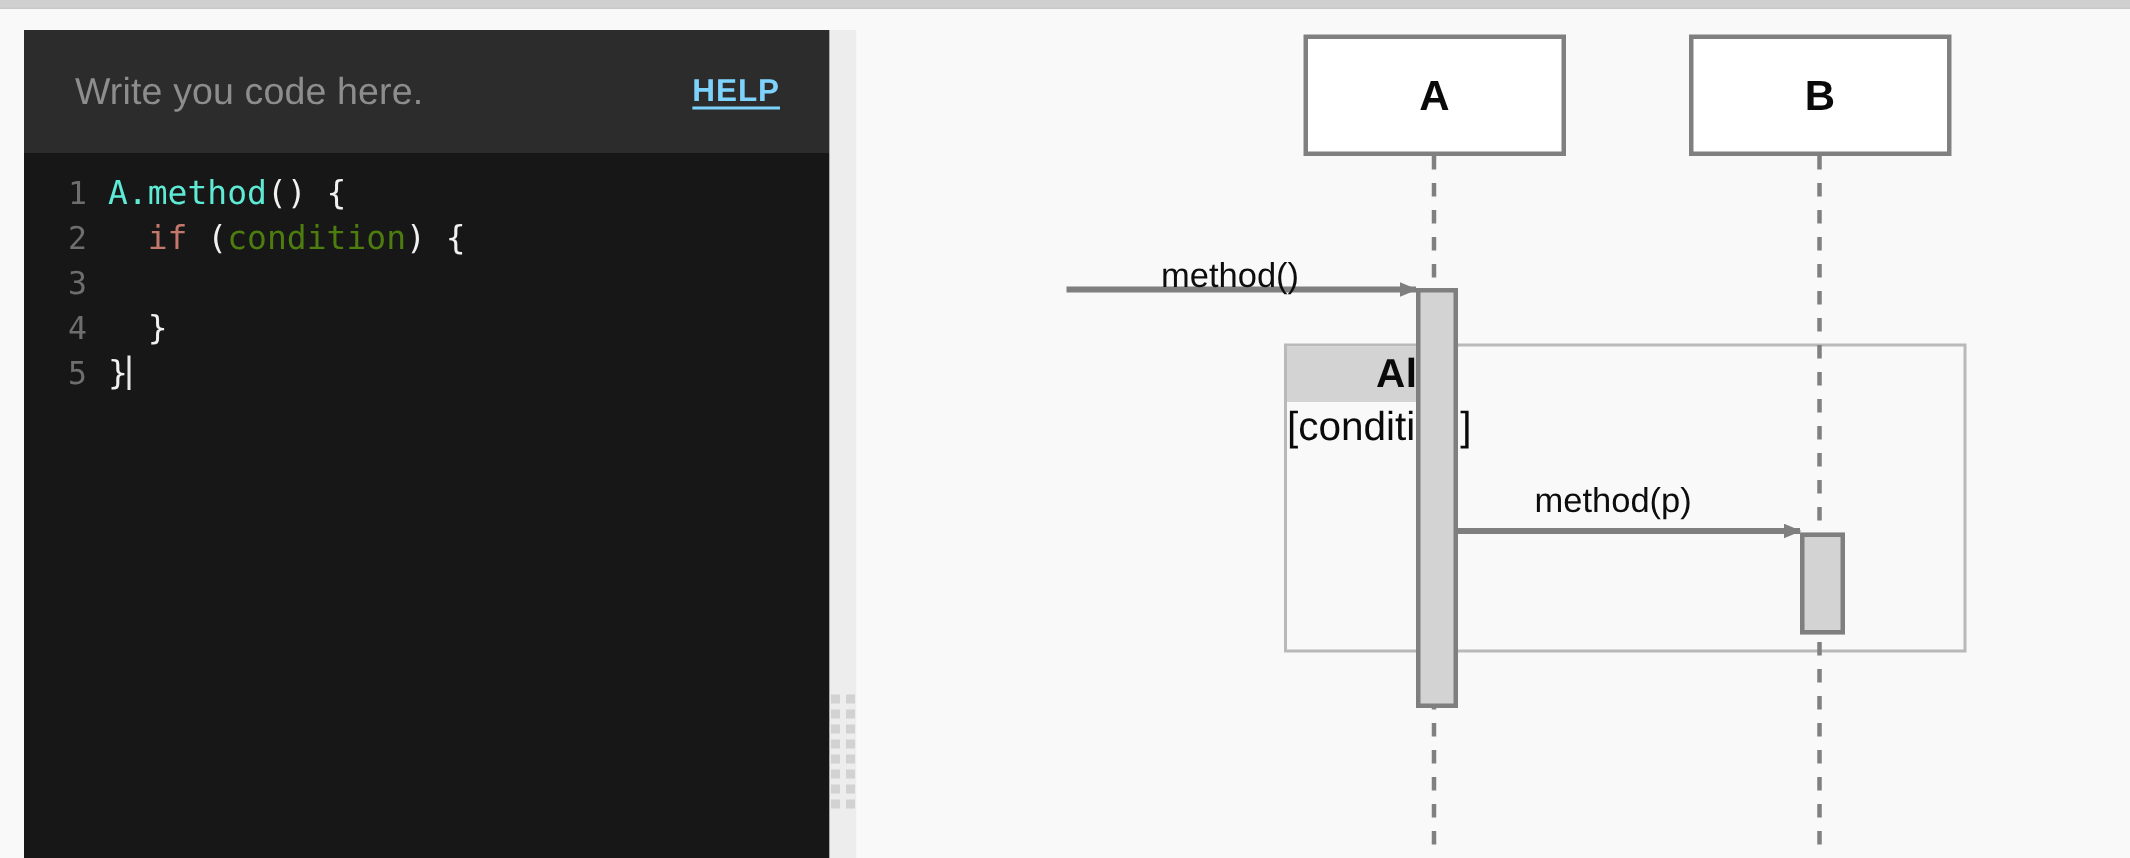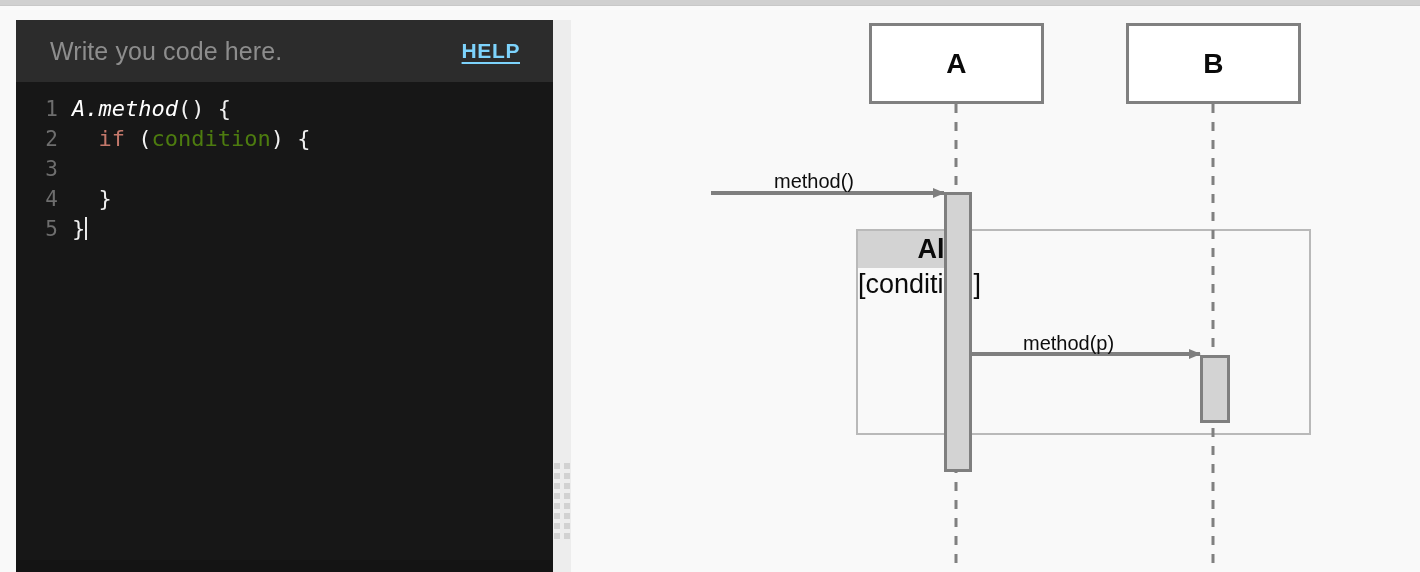--- a/index.html
+++ b/index.html
@@ -33,21 +33,21 @@
     position: absolute;
     left: 16px; top: 20px;
     width: 537px;
     height: 552px;
     background: #141414;
     overflow: hidden;
   }
 
   .editor-header {
     position: relative;
-    height: 62px;
+    height: 82px;
     background: #2c2c2c;
     display: flex;
     align-items: center;
     justify-content: space-between;
     padding: 0 33px 0 34px;
   }
   .editor-hint {
     color: #8d8d8d;
     font-size: 25px;
     font-weight: 400;
@@ -176,42 +176,42 @@
   .frag-guard {
     position: absolute;
     font-size: 27px;
     font-weight: 400;
     color: #0a0a0a;
     white-space: nowrap;
   }
 
   .msg-label {
     position: absolute;
-    font-size: 20px;
+    font-size: 23px;
     color: #0d0d0d;
     white-space: nowrap;
   }
 </style>
 </head>
 <body>
 
 <div id="app">
 
   <div class="top-strip"></div>
 
   <div class="editor-panel">
 
     <div class="editor-header">
       <span class="editor-hint">Write you code here.</span>
       <span class="help-link">HELP</span>
     </div>
 
     <div class="code-area">
       <div id="code-lines">
-          <div class="code-line"><span class="ln">1</span><span class="code-text"><span style="color: #ffffff; font-style: italic;">A.method</span><span style="color: rgb(241, 241, 241);">() {</span></span></div>
+          <div class="code-line"><span class="ln">1</span><span class="code-text"><span style="color: #5eead4;">A.method</span><span style="color: rgb(241, 241, 241);">() {</span></span></div>
           <div class="code-line"><span class="ln">2</span><span class="code-text"><span style="color: rgb(232, 232, 232);">  </span><span style="color: rgb(196, 120, 107); text-align: center;">if</span><span style="color: rgb(241, 241, 241);"> (</span><span style="color: #4d7c0f;">condition</span><span style="color: rgb(241, 241, 241);">) {</span></span></div>
           <div class="code-line"><span class="ln">3</span></div>
           <div class="code-line"><span class="ln">4</span><span class="code-text"><span style="color: rgb(241, 241, 241);">  }</span></span></div>
           <div class="code-line"><span class="ln">5</span><span class="code-text"><span style="color: rgb(241, 241, 241);">}</span><span class="caret"></span></span></div>
         </div>
     </div>
   </div>
 
   <div class="splitter">
     <div class="grip" id="grip">
@@ -262,16 +262,16 @@
       <g id="svg-messages">
           <line x1="140" x2="373" y1="186" y2="186" stroke="#7f7f7f" stroke-width="4" marker-end="url(#arrowSolid)"></line>
           <line x1="401" x2="629" y1="347" y2="347" stroke="#7f7f7f" stroke-width="4" marker-end="url(#arrowSolid)"></line>
         </g>
     </svg>
 
     <div class="activation" id="act-0" style="left: 373px; top: 185px; width: 28px; height: 280px;"></div>
     <div class="activation" id="act-1" style="left: 629px; top: 348px; width: 30px; height: 68px;"></div>
 
     <div class="msg-label" id="msglbl-0" style="left: 203px; top: 163px;">method()</div>
-    <div class="msg-label" id="msglbl-1" style="left: 452px; top: 325px;">method(p)</div>
+    <div class="msg-label" id="msglbl-1" style="left: 452px; top: 313px;">method(p)</div>
 
   </div>
 </div>
 
 </body></html>

